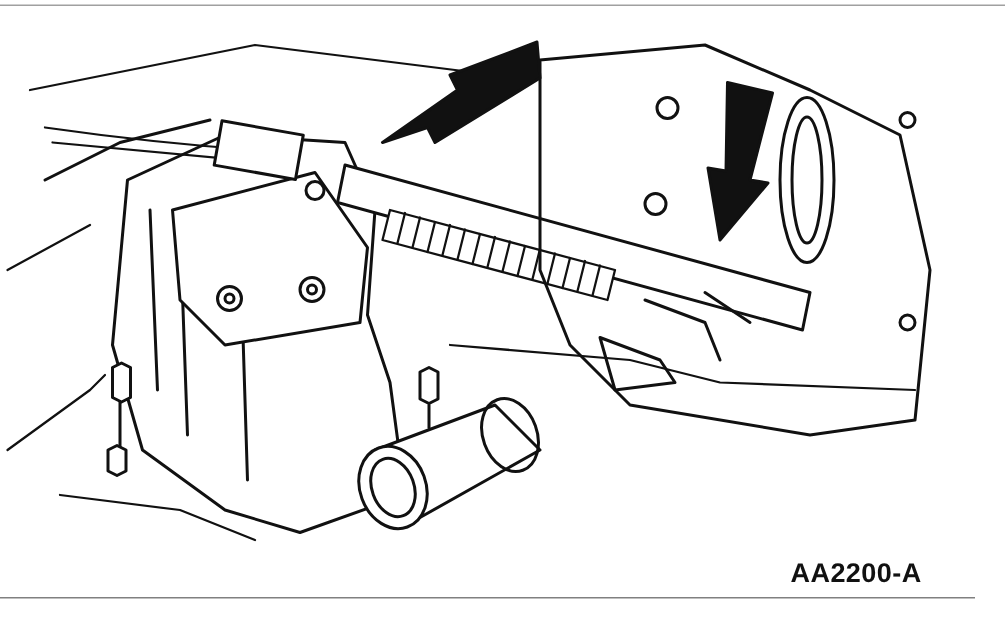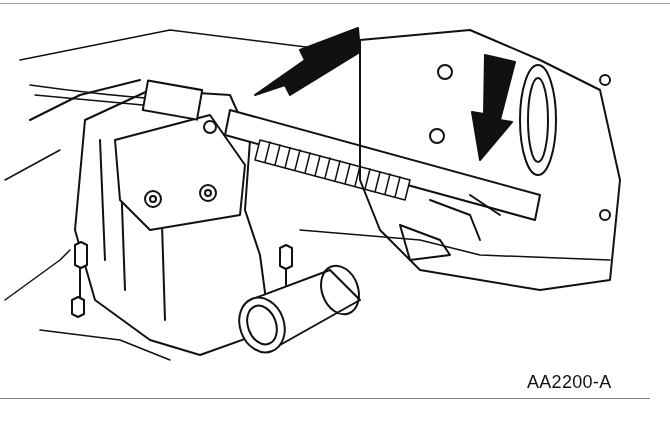--- a/index.html
+++ b/index.html
@@ -1,20 +1,20 @@
 <!DOCTYPE html>
 <html><head>
 <meta charset="utf-8">
 <style>
   html,body{margin:0;padding:0;background:#fff;}
   body{width:670px;height:421px;position:relative;overflow:hidden;font-family:"Liberation Sans",sans-serif;}
   .rule-top{position:absolute;left:0;top:3px;width:670px;height:1px;background:#a0a0a0;}
   .rule-bottom{position:absolute;left:0;top:398px;width:650px;height:1px;background:#808080;}
   .drawing{position:absolute;left:0;top:0;}
-  .caption{position:absolute;left:527px;top:372px;font-size:18px;color:#111;letter-spacing:0.3px;}
+  .caption{position:absolute;left:527px;top:372px;font-size:18px;color:#111;letter-spacing:0.3px;font-weight:bold;}
 </style>
 </head>
 <body>
 
 <div class="rule-top"></div>
 
 <svg class="drawing" width="670" height="400" viewBox="0 0 670 400" fill="none" stroke="#111" stroke-width="2" stroke-linecap="round" stroke-linejoin="round">
 
   <path d="M20 60 L170 30 L330 50" stroke-width="1.5"></path>
   <path d="M30 120 L80 95 L140 80"></path>

